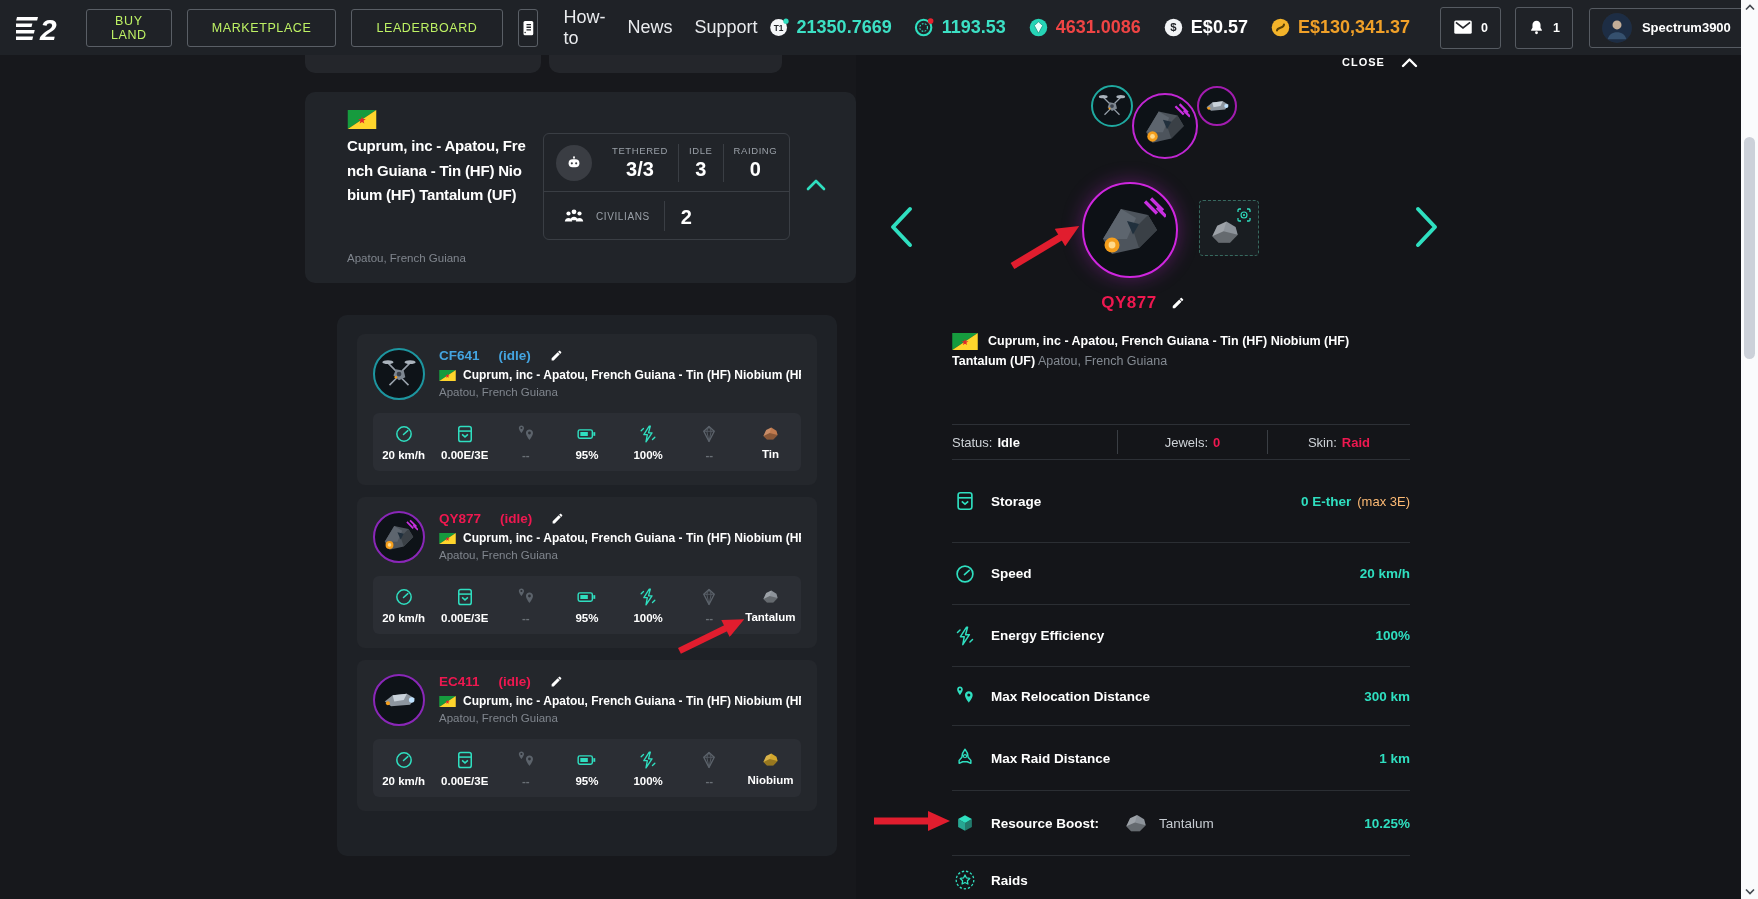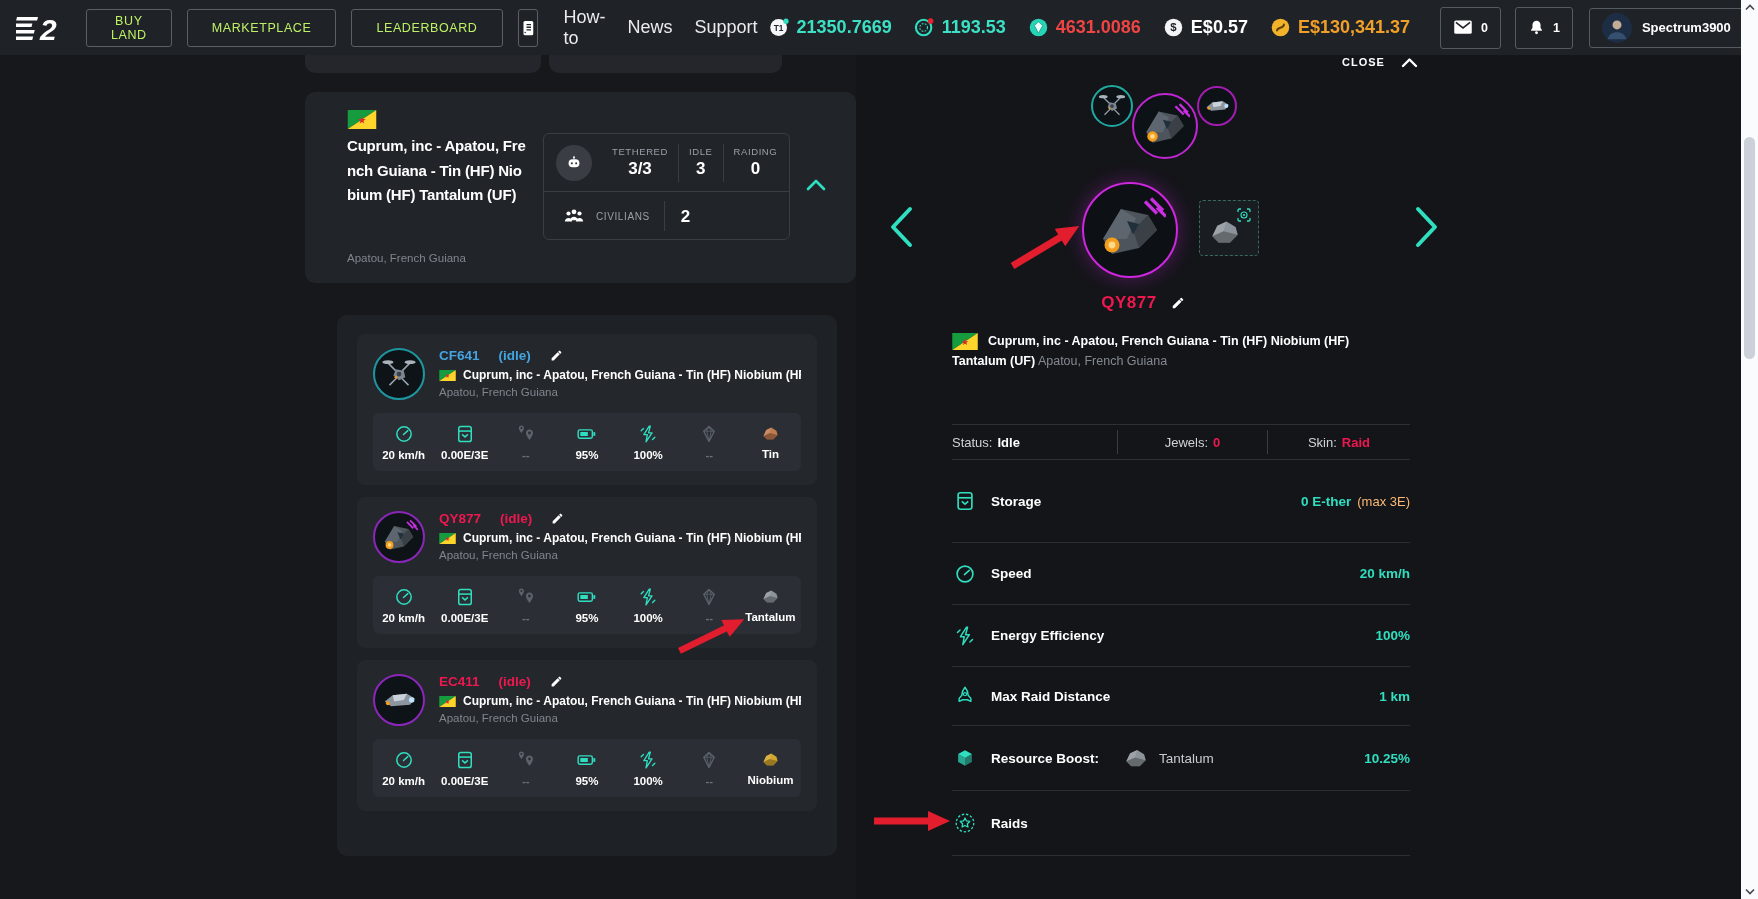--- a/index.html
+++ b/index.html
@@ -40,21 +40,21 @@
   .prop-title{position:absolute;left:42px;top:42px;width:182px;font-weight:bold;font-size:15px;line-height:1.64;
               word-break:break-all;letter-spacing:-.2px;}
   .prop-loc{position:absolute;left:42px;top:160px;font-size:11.5px;color:#80868e;}
   .prop-stats{position:absolute;left:238px;top:41px;width:247px;height:107px;border:1px solid #3a3e44;border-radius:6px;box-sizing:border-box;}
   .ps-row1{display:flex;align-items:center;height:57px;border-bottom:1px solid #3a3e44;}
   .ps-row2{display:flex;align-items:center;height:48px;}
   .chip{width:36px;height:36px;border-radius:50%;background:#3a3d43;display:flex;align-items:center;justify-content:center;margin:0 10px 0 12px;}
   .ps-col{display:flex;flex-direction:column;align-items:center;justify-content:center;padding:0 10px;height:40px;}
   .ps-div{width:1px;height:38px;background:#3a3e44;}
   .ps-label{font-size:9.5px;color:#9aa0a8;letter-spacing:.6px;}
-  .ps-val{font-size:17px;font-weight:bold;margin-top:2px;text-align:right;}
+  .ps-val{font-size:20px;font-weight:bold;margin-top:2px;text-align:right;}
   .ps-civ-label{font-size:10px;color:#9aa0a8;letter-spacing:.6px;margin:0 14px 0 2px;}
   .collapse{position:absolute;left:500px;top:86px;cursor:pointer;}
 
   .unit-list{position:absolute;left:337px;top:315px;width:500px;height:541px;background:#1e2126;border-radius:10px;
              padding:19px 20px;box-sizing:border-box;}
   .unit{background:#24272c;border-radius:8px;padding:14px 16px;margin-bottom:12px;}
   .unit-head{display:flex;gap:14px;}
   .unit-avatar{width:48px;height:48px;border-radius:50%;background:#0e1318;flex-shrink:0;overflow:hidden;
                display:flex;align-items:center;justify-content:center;}
   .b-teal{border:2px solid #1d96a0;}
@@ -773,20 +773,29 @@
           <svg width="22" height="22">
             <use href="#bolt"></use>
           </svg>
         </span>
       <span class="rlab">Energy Efficiency</span>
       <span class="rval">100%</span>
     </div>
     <div class="drow">
       <span class="ric teal">
           <svg width="22" height="22">
+            <use href="#pins24"></use>
+          </svg>
+        </span>
+      <span class="rlab">Max Relocation Distance</span>
+      <span class="rval">300 km</span>
+    </div>
+    <div class="drow">
+      <span class="ric teal">
+          <svg width="22" height="22">
             <use href="#raid-ship"></use>
           </svg>
         </span>
       <span class="rlab">Max Raid Distance</span>
       <span class="rval">1 km</span>
     </div>
     <div class="drow">
       <span class="ric teal">
           <svg width="22" height="22">
             <use href="#cube"></use>

